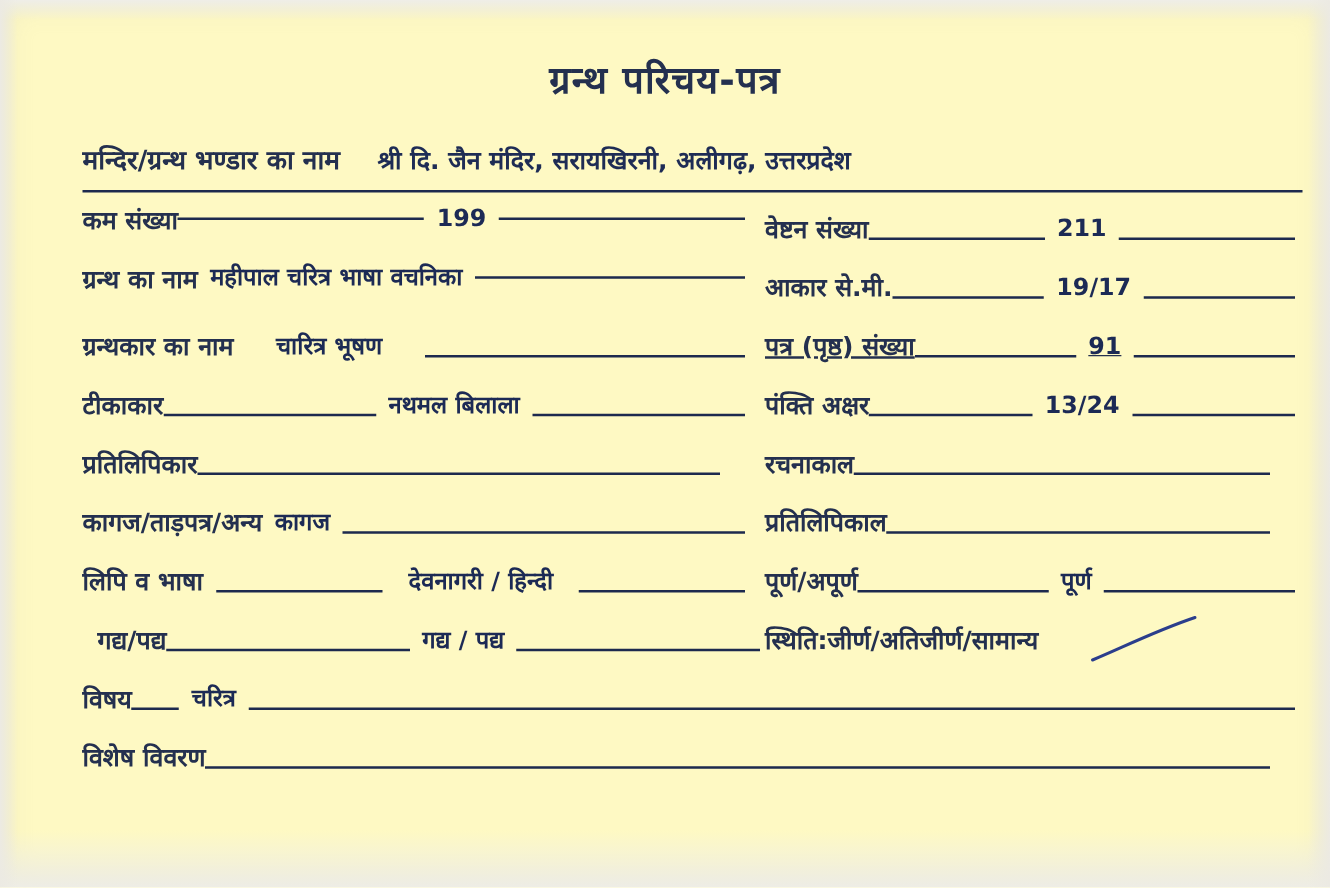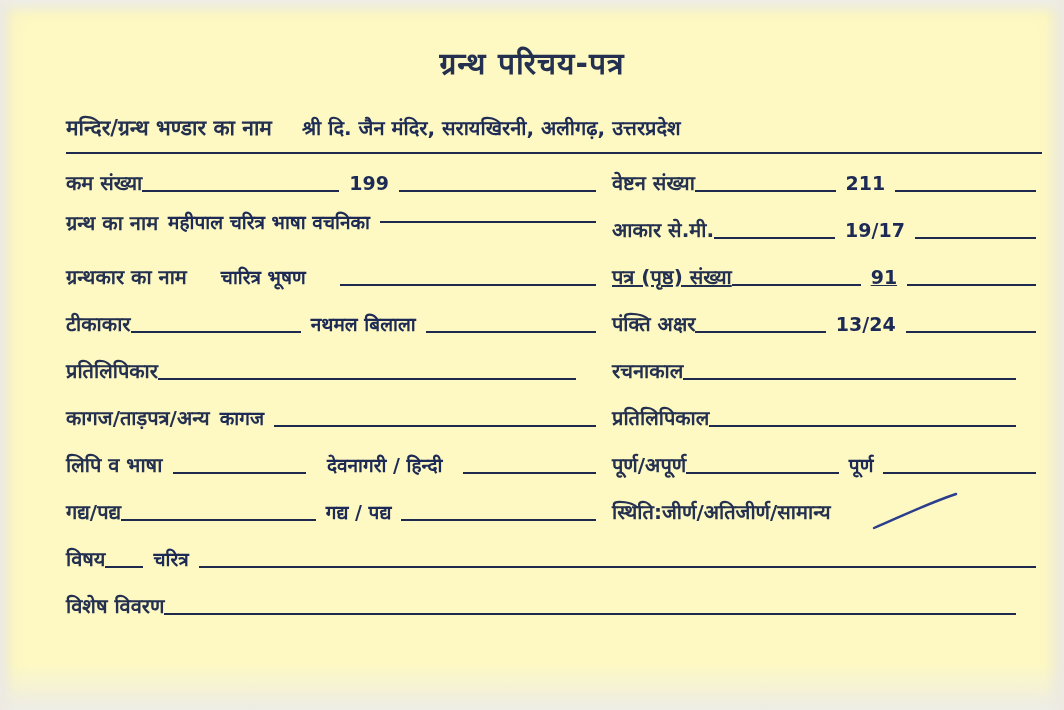--- a/index.html
+++ b/index.html
@@ -156,21 +156,21 @@
   <div class="edge-right"></div>
 
   <div class="title">ग्रन्थ परिचय-पत्र</div>
 
   <div class="row-name">
     <span class="lbl">मन्दिर/ग्रन्थ भण्डार का नाम</span>
     <span class="val">श्री दि. जैन मंदिर, सरायखिरनी, अलीगढ़, उत्तरप्रदेश</span>
   </div>
   <div class="name-rule"></div>
 
-  <div class="fline col-left" style="top:158px;">
+  <div class="fline col-left" style="top:158px;align-items:center;">
     <span class="lbl">कम संख्या</span>
     <span class="rule"></span>
     <span class="val">199</span>
     <span class="rule"></span>
   </div>
   <div class="fline col-right" style="top:158px;">
     <span class="lbl">वेष्टन संख्या</span>
     <span class="rule"></span>
     <span class="val">211</span>
     <span class="rule"></span>
@@ -241,21 +241,21 @@
     <span class="val">देवनागरी / हिन्दी</span>
     <span class="rule"></span>
   </div>
   <div class="fline col-right" style="top:440px;">
     <span class="lbl">पूर्ण/अपूर्ण</span>
     <span class="rule"></span>
     <span class="val">पूर्ण</span>
     <span class="rule"></span>
   </div>
 
-  <div class="fline col-left" style="top:487px;">
+  <div class="fline col-left" style="top:487px;margin-left:12px;">
     <span class="lbl">गद्य/पद्य</span>
     <span class="rule"></span>
     <span class="val">गद्य / पद्य</span>
     <span class="rule"></span>
   </div>
   <div class="fline col-right" style="top:487px;">
     <span class="lbl">स्थिति:जीर्ण/अतिजीर्ण/सामान्य</span>
   </div>
   <div class="strike">
     <svg width="96" height="40" viewBox="0 0 96 40">

